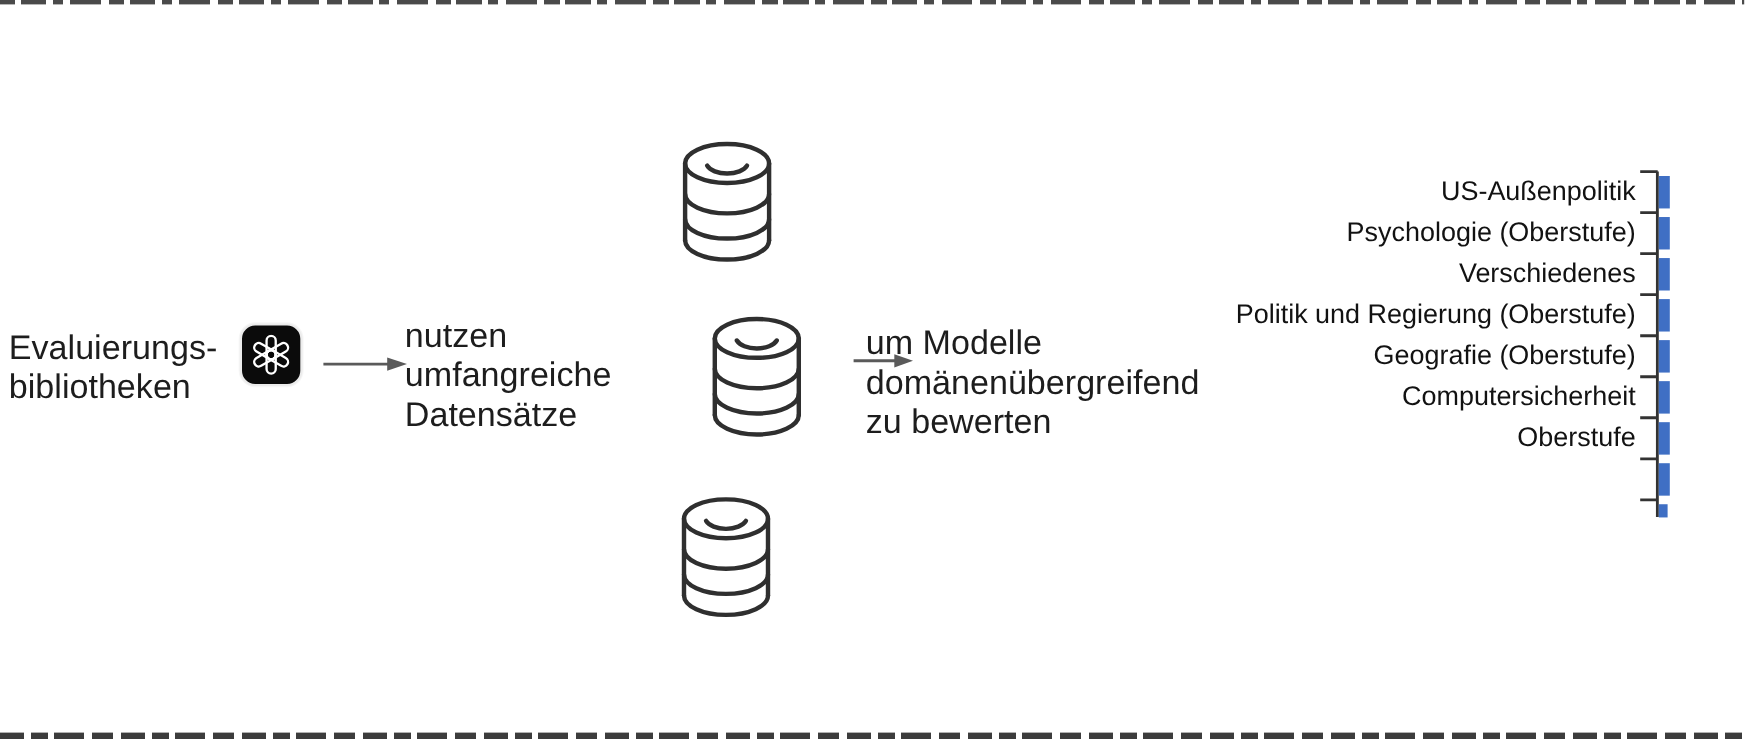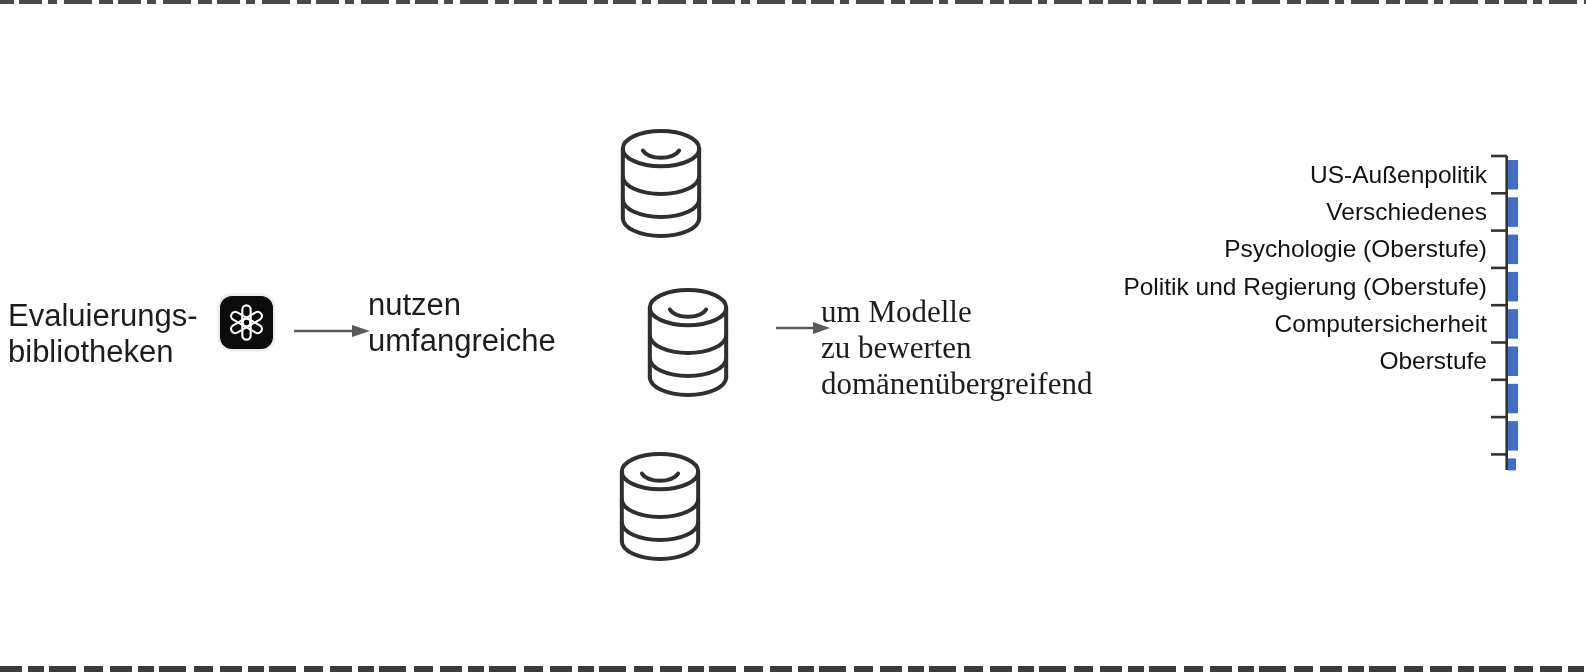--- a/index.html
+++ b/index.html
@@ -19,21 +19,21 @@
   .edge-dashes.bottom{bottom:0;height:6px;
     background:repeating-linear-gradient(to right,
       #3c3c3c 0 22px,transparent 22px 28px,
       #3c3c3c 28px 44px,transparent 44px 49px,
       #3c3c3c 49px 76px,transparent 76px 84px,
       #3c3c3c 84px 103px,transparent 103px 110px);}
 
   .txt-block{position:absolute;font-size:31px;line-height:36px;color:#1d1d1d;}
   #left-text{left:8px;top:298px;width:212px;}
   #middle-text{left:368px;top:287px;width:224px;}
-  #right-text{left:821px;top:294px;width:304px;font-family:Liberation Serif, serif;}
+  #right-text{left:787px;top:294px;width:304px;}
 
   #openai-tile{
     position:absolute;left:218px;top:294px;width:57px;height:57px;
     box-sizing:border-box;background:#0b0b0b;border:2px solid #ececec;
     border-radius:14px;display:flex;align-items:center;justify-content:center;
     box-shadow:0 0 0 1px #f6f6f6;
   }
 
   .arrow{position:absolute;}
   #arrow-1{left:293px;top:322px;}
@@ -80,20 +80,21 @@
   </div>
 
   <svg class="arrow" id="arrow-1" width="80" height="18">
     <line x1="1" y1="9" x2="61" y2="9" stroke="#5a5a5a" stroke-width="2.6"></line>
     <polygon points="59,3 77,9 59,15" fill="#5a5a5a"></polygon>
   </svg>
 
   <div class="txt-block" id="middle-text">
     <div>nutzen</div>
     <div>umfangreiche</div>
+    <div>Datensätze</div>
   </div>
 
   <svg class="cyl" id="cyl-top" viewBox="0 0 88 116">
     <g fill="none" stroke="#2f2f2f" stroke-width="4.2" stroke-linecap="round">
       <ellipse cx="44" cy="22" rx="40" ry="18.5"></ellipse>
       <path d="M25,24 a20,11 0 0 0 38,0"></path>
       <path d="M4,22 V95"></path>
         <path d="M84,22 V95"></path>
       <path d="M4,51 a40,18.5 0 0 0 80,0"></path>
       <path d="M4,75 a40,18.5 0 0 0 80,0"></path>
@@ -123,29 +124,30 @@
     </g>
   </svg>
 
   <svg class="arrow" id="arrow-2" width="58" height="18">
     <line x1="1" y1="9" x2="40" y2="9" stroke="#5a5a5a" stroke-width="2.6"></line>
     <polygon points="38,3 55,9 38,15" fill="#5a5a5a"></polygon>
   </svg>
 
   <div class="txt-block" id="right-text">
     <div>um Modelle</div>
+    <div>domänenübergreifend</div>
     <div>zu bewerten</div>
-    <div>domänenübergreifend</div>
   </div>
 
   <div id="domain-list">
     <div class="domain-row">US-Außenpolitik</div>
+    <div class="domain-row">Psychologie (Oberstufe)</div>
     <div class="domain-row">Verschiedenes</div>
-    <div class="domain-row">Psychologie (Oberstufe)</div>
     <div class="domain-row">Politik und Regierung (Oberstufe)</div>
+    <div class="domain-row">Geografie (Oberstufe)</div>
     <div class="domain-row">Computersicherheit</div>
     <div class="domain-row">Oberstufe</div>
   </div>
 
   <svg id="domain-axis" width="30" height="322">
     <g stroke="#333333" stroke-width="2.6">
       <line x1="15.7" y1="2" x2="15.7" y2="316"></line>
       <line x1="0" y1="2" x2="16" y2="2"></line>
       <line x1="0" y1="39.3" x2="16" y2="39.3"></line>
       <line x1="0" y1="76.6" x2="16" y2="76.6"></line>

